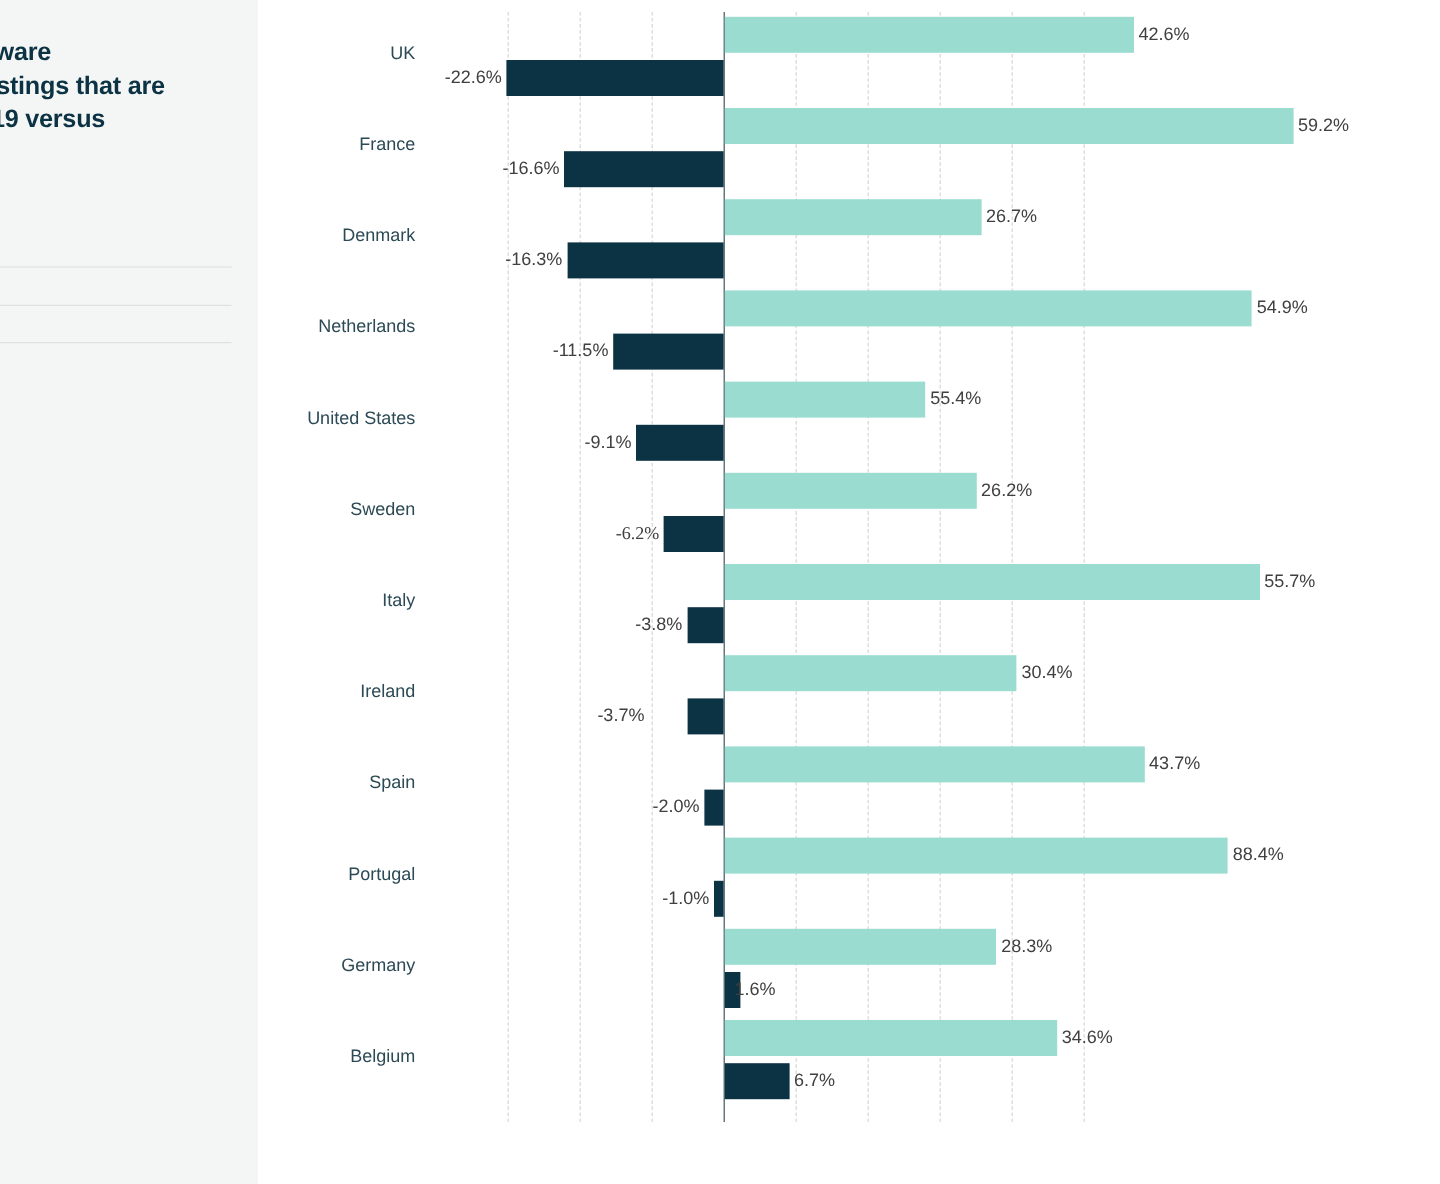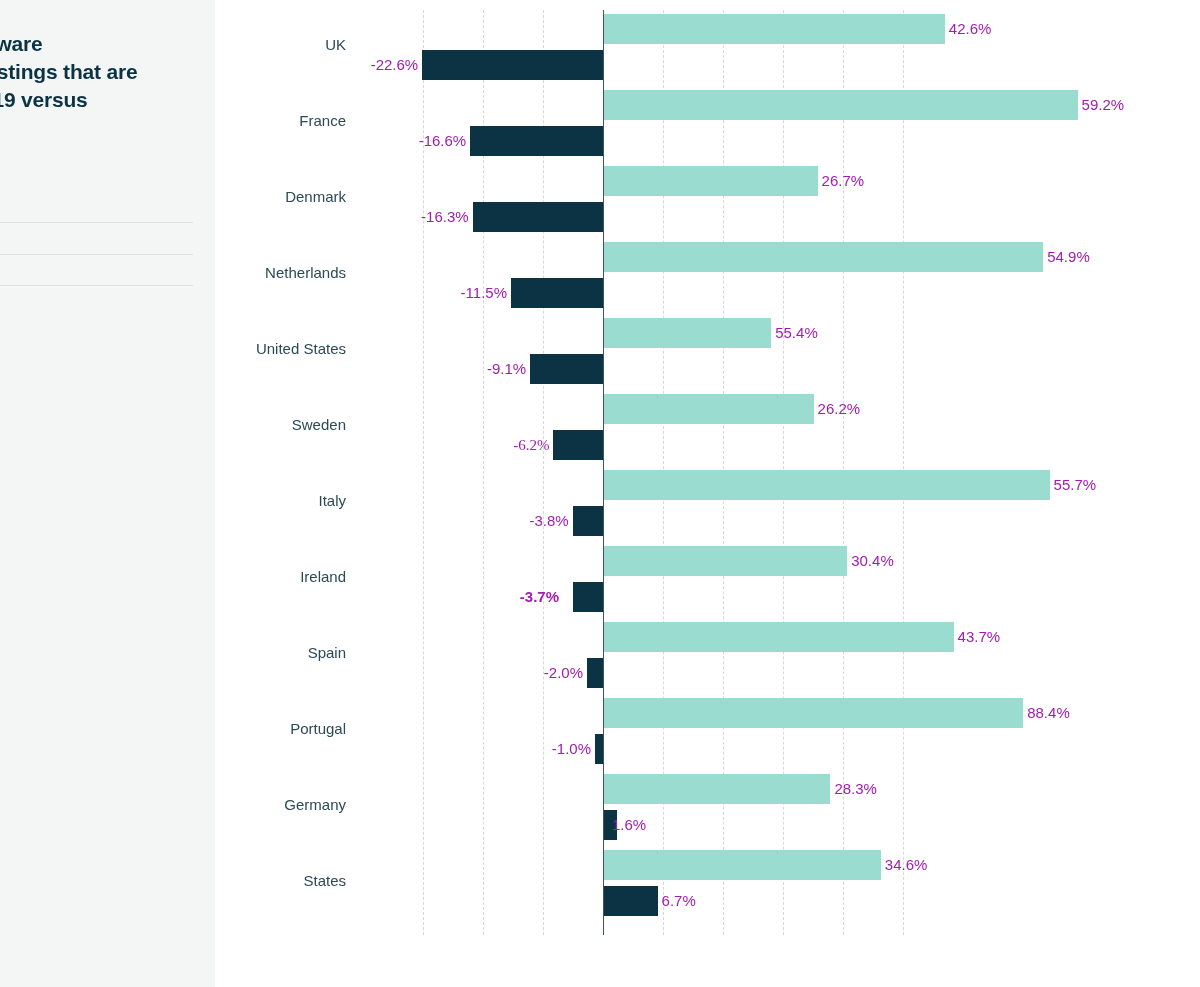--- a/index.html
+++ b/index.html
@@ -114,21 +114,21 @@
     height: 30px;
     border-radius: 0;
   }
 
   .bar.y1 { top: 4px;  }
   .bar.y2 { top: 40px; }
 
   .bar-label {
     position: absolute;
     font-size: 15px;
-    color: #a21caf;
+    color: #404040;
     white-space: nowrap;
     line-height: 30px;
     height: 30px;
   }
   .bar-label.y1 { top: 4px;  }
   .bar-label.y2 { top: 40px; }
   .bar-label.right { text-align: left; }
   .bar-label.left  { text-align: right; }
 </style>
 </head>
@@ -209,21 +209,21 @@
           <div class="bar y1" style="background: rgb(155, 220, 208); width: 445.6px; left: 389px;"></div>
           <div class="bar-label y1 right" style="left: 838.6px;">55.7%</div>
           <div class="bar y2" style="background: rgb(12, 51, 67); width: 30.4px; left: 357.6px;"></div>
           <div class="bar-label y2 left" style="right: 631.4px;">-3.8%</div>
         </div>
         <div class="row" style="top: 542px;">
           <div class="row-label">Ireland</div>
           <div class="bar y1" style="background: rgb(155, 220, 208); width: 243.2px; left: 389px;"></div>
           <div class="bar-label y1 right" style="left: 636.2px;">30.4%</div>
           <div class="bar y2" style="background: rgb(12, 51, 67); width: 29.6px; left: 358.4px;"></div>
-          <div class="bar-label y2 left" style="right: 641px; font-weight: bold;">-3.7%</div>
+          <div class="bar-label y2 left" style="right: 663px;">-3.7%</div>
         </div>
         <div class="row" style="top: 618px;">
           <div class="row-label">Spain</div>
           <div class="bar y1" style="background: rgb(155, 220, 208); width: 349.6px; left: 389px;"></div>
           <div class="bar-label y1 right" style="left: 742.6px;">43.7%</div>
           <div class="bar y2" style="background: rgb(12, 51, 67); width: 16px; left: 372px;"></div>
           <div class="bar-label y2 left" style="right: 617px;">-2.0%</div>
         </div>
         <div class="row" style="top: 694px;">
           <div class="row-label">Portugal</div>
@@ -233,21 +233,21 @@
           <div class="bar-label y2 left" style="right: 609px;">-1.0%</div>
         </div>
         <div class="row" style="top: 770px;">
           <div class="row-label">Germany</div>
           <div class="bar y1" style="background: rgb(155, 220, 208); width: 226.4px; left: 389px;"></div>
           <div class="bar-label y1 right" style="left: 619.4px;">28.3%</div>
           <div class="bar y2" style="background: rgb(12, 51, 67); width: 12.8px; left: 389px;"></div>
           <div class="bar-label y2 right" style="left: 397px; text-align: right;">1.6%</div>
         </div>
         <div class="row" style="top: 846px;">
-          <div class="row-label">States</div>
+          <div class="row-label">Belgium</div>
           <div class="bar y1" style="background: rgb(155, 220, 208); width: 276.8px; left: 389px;"></div>
           <div class="bar-label y1 right" style="left: 669.8px;">34.6%</div>
           <div class="bar y2" style="background: rgb(12, 51, 67); width: 53.6px; left: 389px;"></div>
           <div class="bar-label y2 right" style="left: 446.6px;">6.7%</div>
         </div>
       </div>
   </div>
 
 </div>
 

